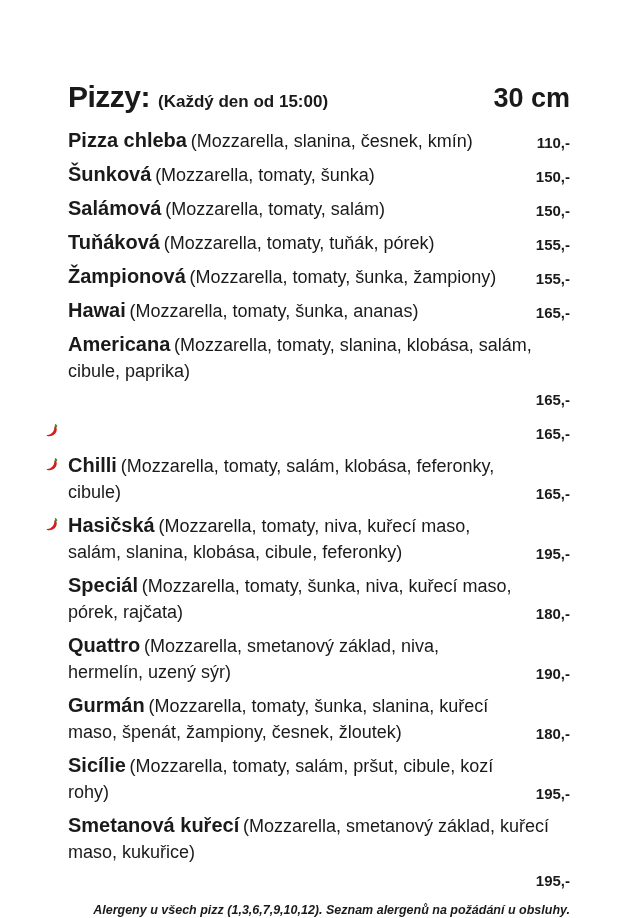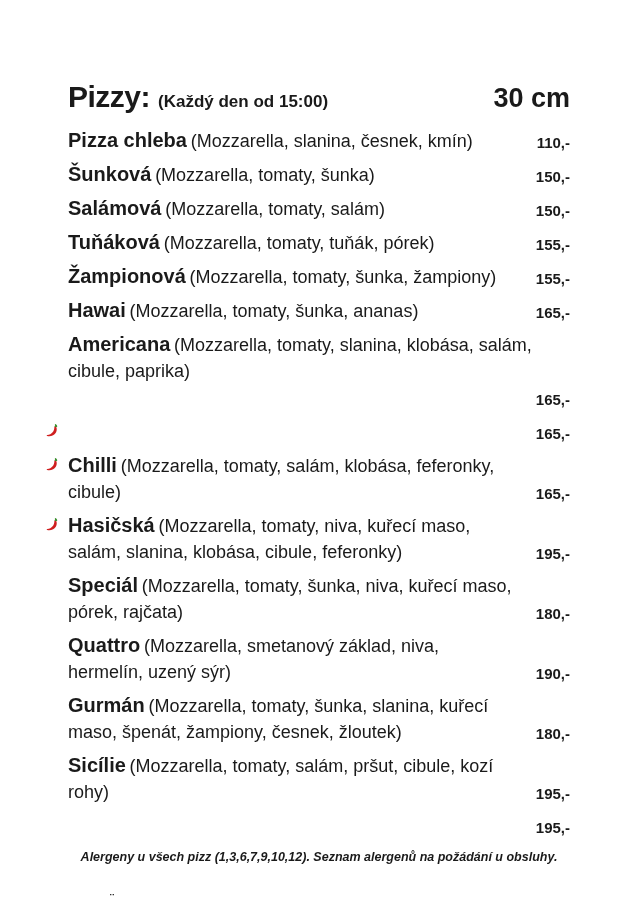--- a/index.html
+++ b/index.html
@@ -81,21 +81,21 @@
     position: absolute;
     left: -23px;
     top: 4px;
     width: 16px;
     height: 16px;
   }
   .chili svg { display: block; width: 16px; height: 16px; }
   
   .footer-note {
     margin-top: 10px;
-    text-align: center;
+    text-align: right;
     font-size: 12.5px;
     font-weight: 700;
     font-style: italic;
   }
   .bottom-mark {
     margin-top: 28px;
     margin-left: 42px;
     font-size: 12px;
     font-weight: 700;
     letter-spacing: 1px;
@@ -207,20 +207,21 @@
   </div>
 
   <div class="item">
 
     <span class="text-wrap"><b class="iname">Sicílie</b> <span class="iing">(Mozzarella, tomaty, salám, pršut, cibule, kozí rohy)</span></span>
     <span class="price">195,-</span>
   </div>
 
   <div class="item price-below">
 
+    <span class="text-wrap"><b class="iname">Smetanová kuřecí</b> <span class="iing">(Mozzarella, smetanový základ, kuřecí maso, kukuřice)</span></span>
     <span class="price">195,-</span>
   </div>
 </div>
 
   <div class="footer-note">Alergeny u všech pizz (1,3,6,7,9,10,12). Seznam alergenů na požádání u obsluhy.</div>
 
   <div class="bottom-mark">¨</div>
 
 </div>
 

